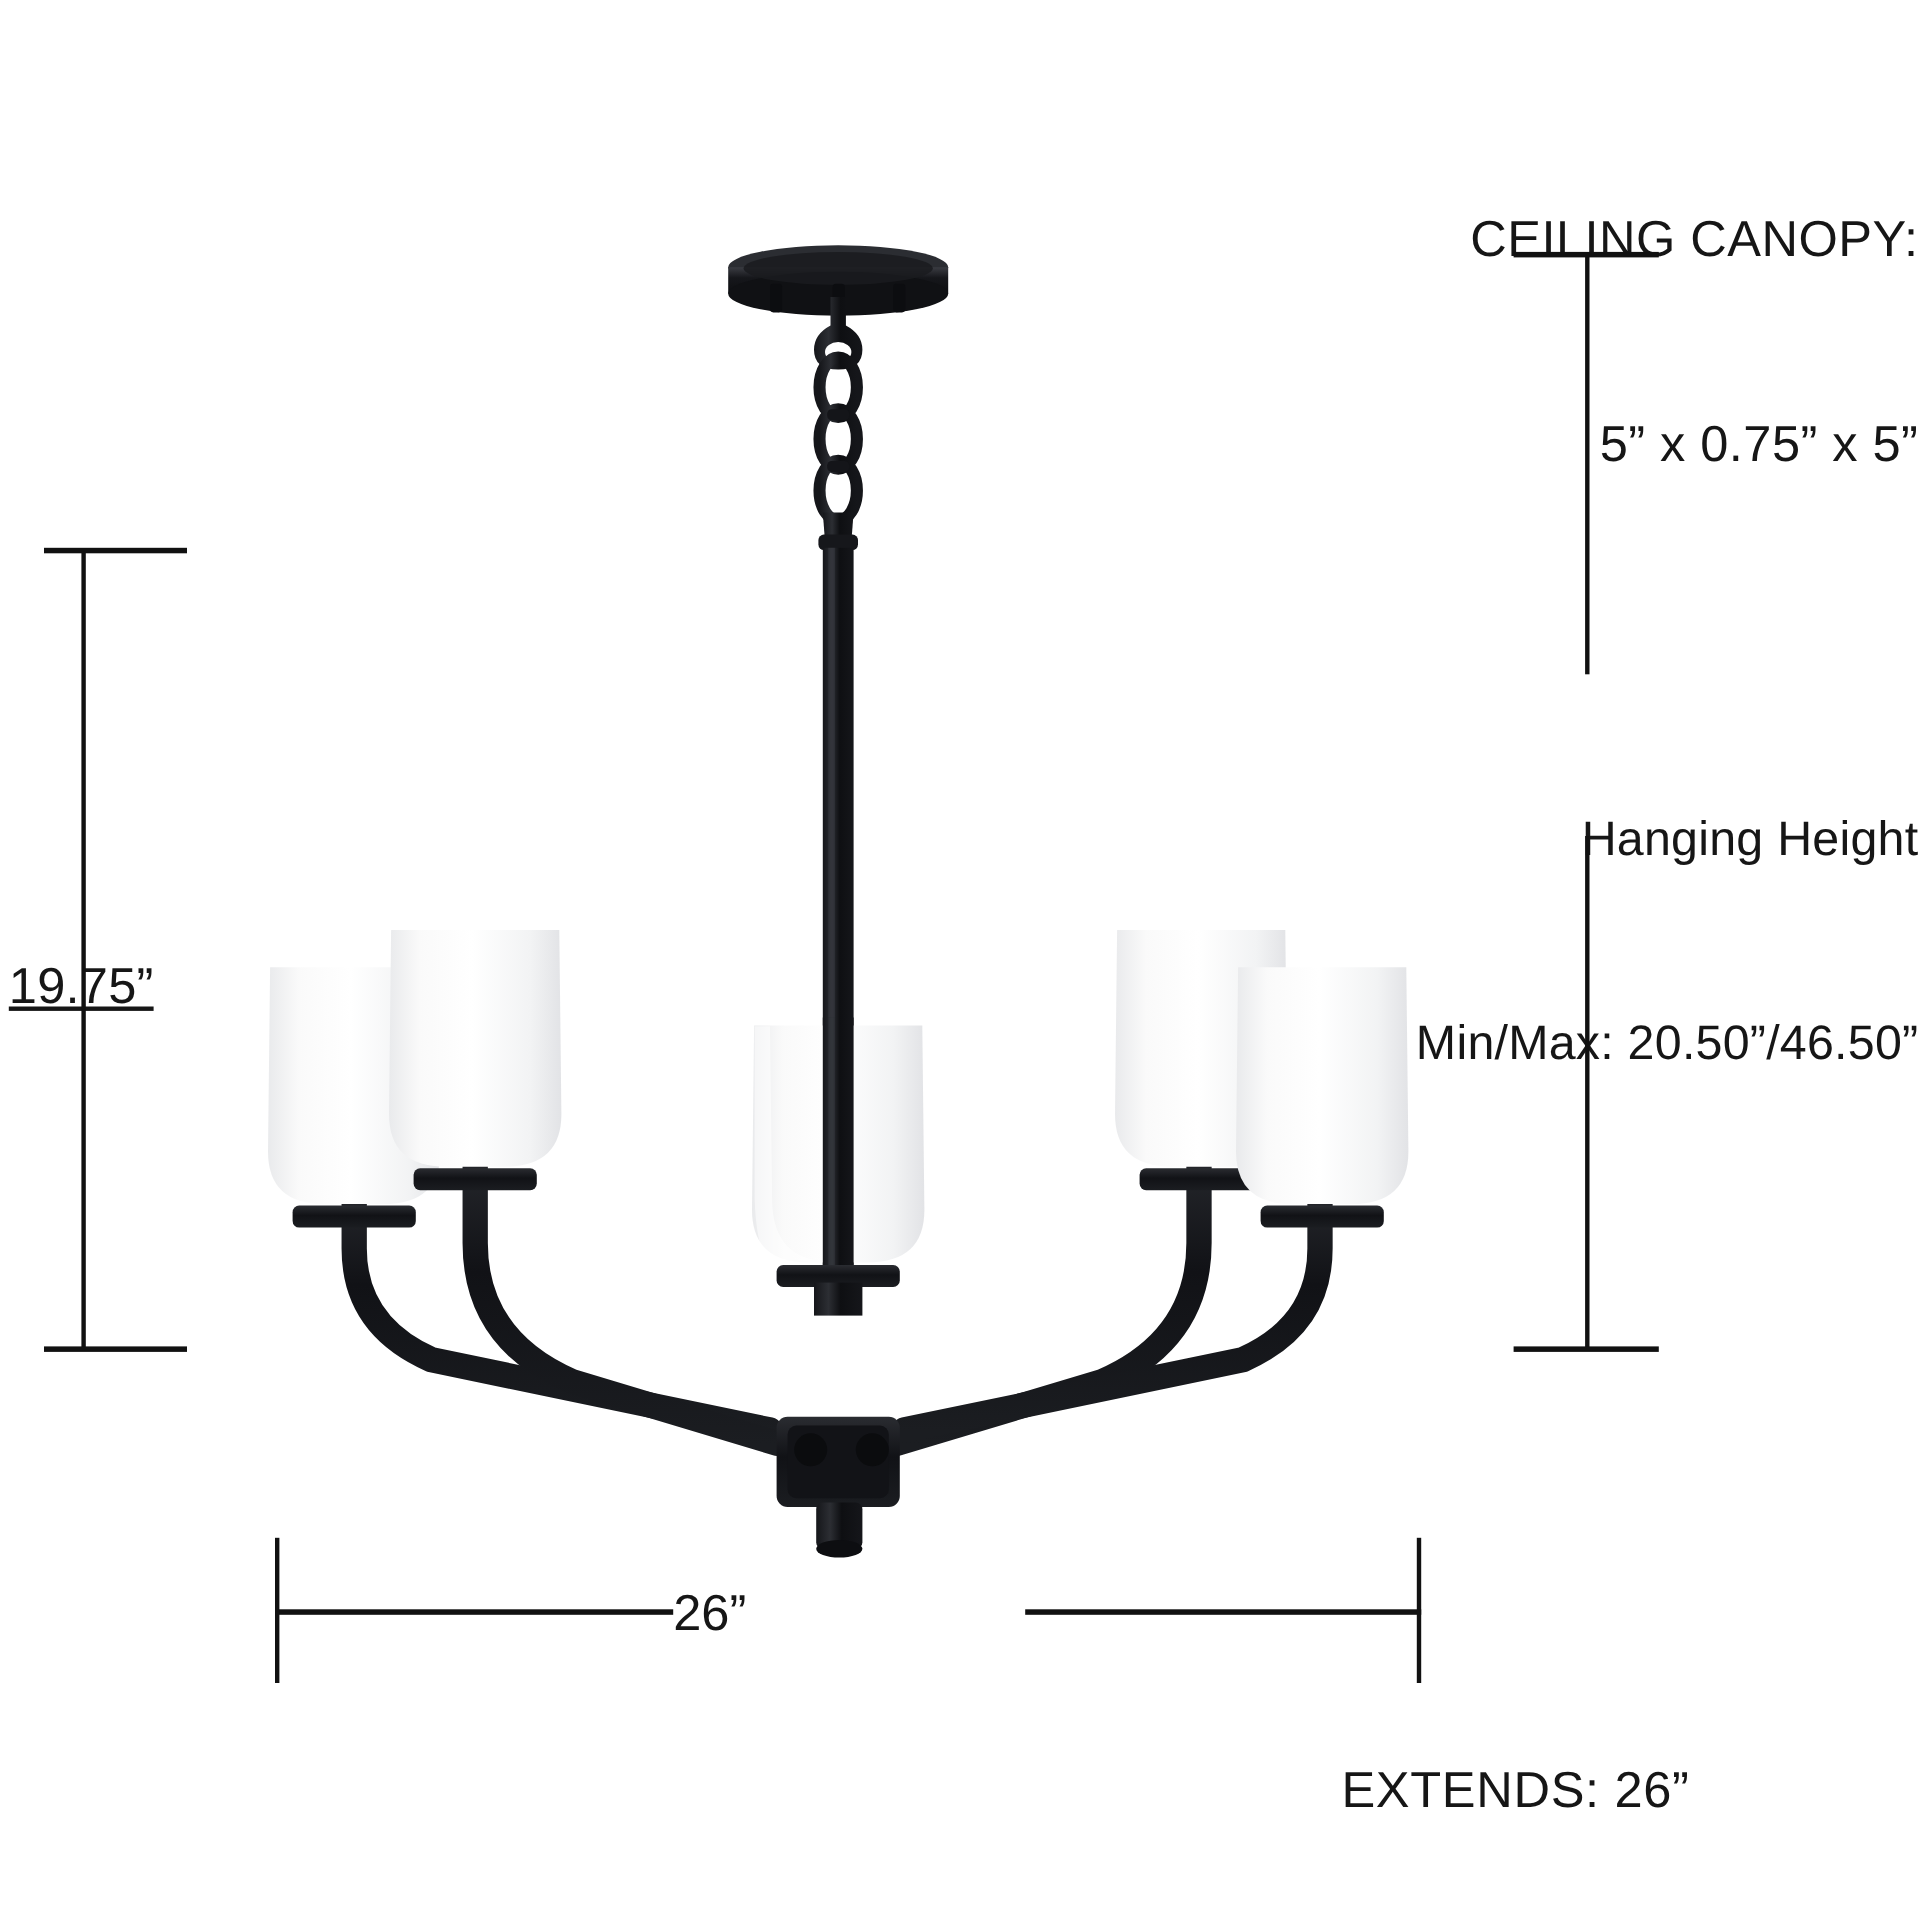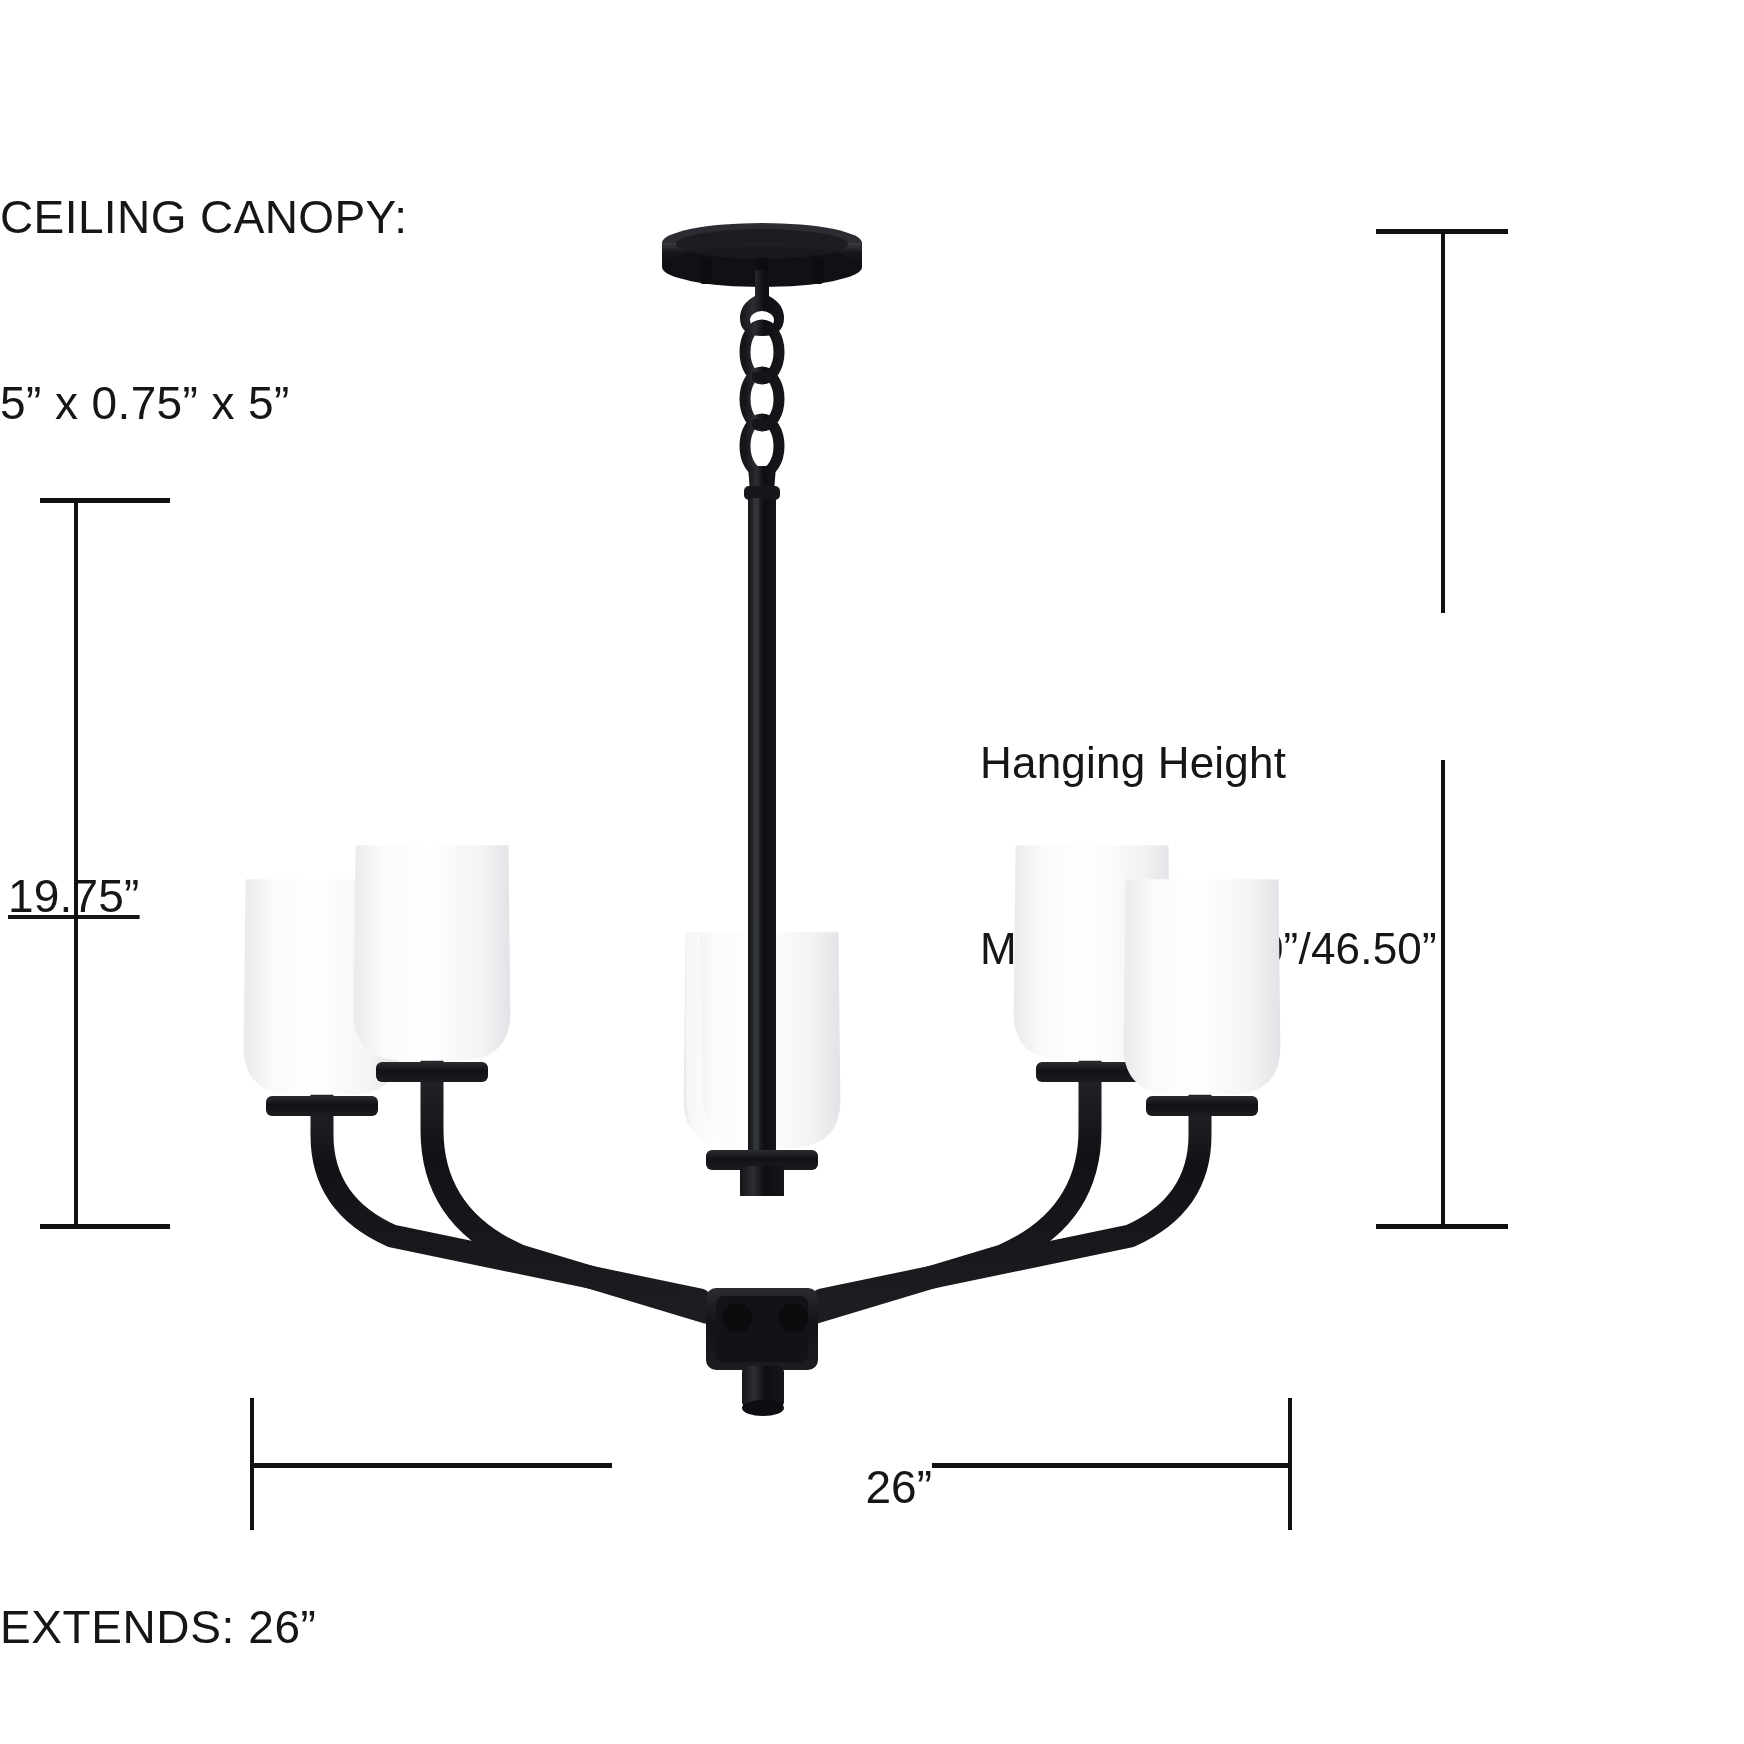--- a/index.html
+++ b/index.html
@@ -1,34 +1,34 @@
 <!DOCTYPE html>
 <html><head>
 <meta charset="utf-8">
 <style>
   html,body{margin:0;padding:0;background:#ffffff;}
   body{width:1744px;height:1744px;overflow:hidden;
        font-family:"Liberation Sans","DejaVu Sans",sans-serif;color:#1a1a1a;}
   #stage{position:relative;width:1744px;height:1744px;background:#fff;}
 
   .txt{position:absolute;white-space:pre;color:#161616;font-weight:400;}
-  .center{text-align:left;}
+  .center{text-align:right;}
 
   
   #canopy-label{left:0;top:62px;width:1744px;font-size:46px;line-height:62px;
                 letter-spacing:.4px;}
   #canopy-label .l2{font-size:46px;}
 
   #hang-label{left:980px;top:608px;width:764px;font-size:44px;line-height:62px;
               letter-spacing:.2px;}
 
   #left-dim-label{left:8px;top:868px;font-size:46px;line-height:56px;letter-spacing:.2px;text-decoration:underline;}
 
   #bottom-dim-label{left:612px;top:1438px;width:320px;font-size:46px;line-height:56px;
-                    text-align:right;margin-top:21px;}
+                    text-align:left;}
 
   #extends-label{left:0;top:1598px;width:1536px;font-size:46px;line-height:58px;
                  letter-spacing:.6px;}
 
   
   .rule{position:absolute;background:#111;}
 
   
   #ld-v{left:74px;top:500px;width:4px;height:728px;}
   #ld-t{left:40px;top:498px;width:130px;height:5px;}

